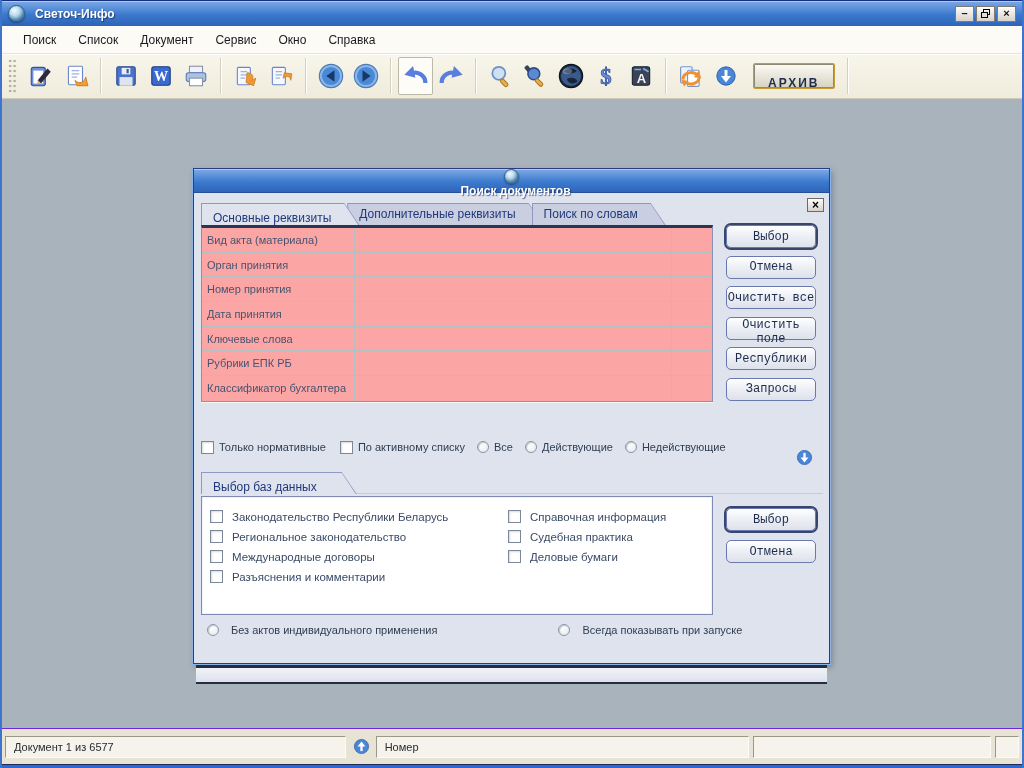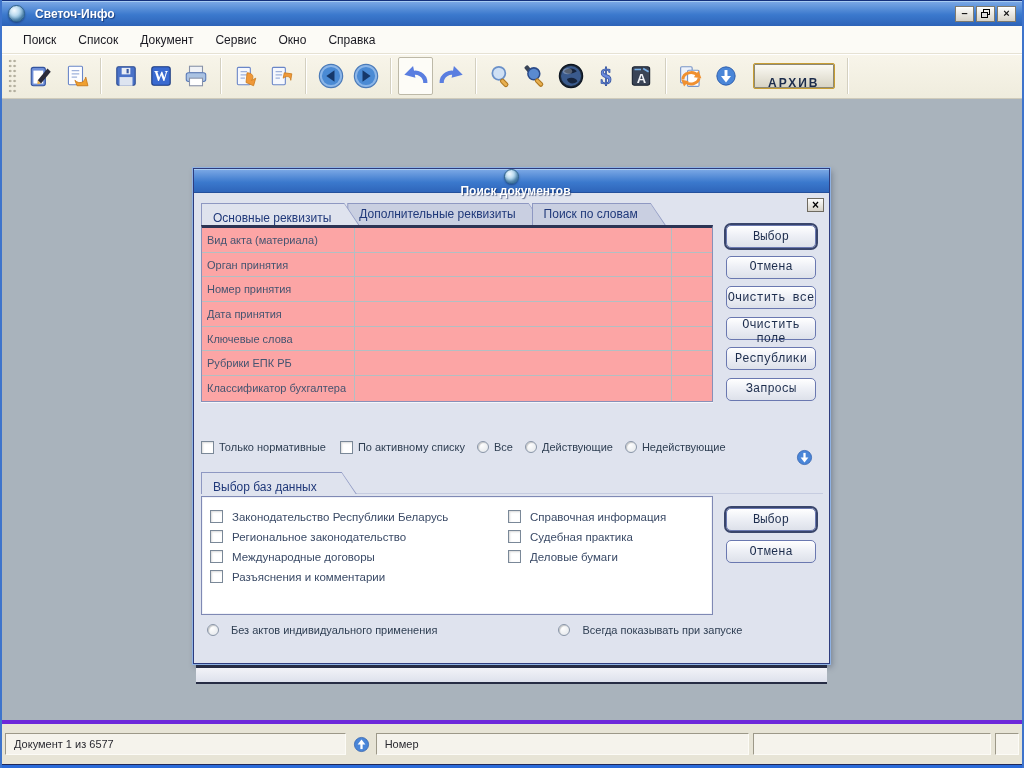--- a/index.html
+++ b/index.html
@@ -130,22 +130,22 @@
     font-size:11px; color:#2e3e52; }
   .bottomradios .fitem:first-child { margin-left:6px; }
   .bottomradios .fitem:last-child { margin-left:121px; }
   .bottomradios .rdo { margin-right:12px; }
 
   .dlg-divider { position:absolute; left:2px; right:2px; top:472px; height:3px; background:#262c44; }
   .dlg-footer { position:absolute; left:2px; right:2px; top:475px; height:16px;
     background:linear-gradient(#f2f3f8,#dde1ec); border-bottom:2px solid #262c44; }
 
   
-  .statusbar { height:44px; flex:none; background:#e7e4d6; display:flex; align-items:center;
-    padding:0 3px; border-top:4px solid #6d28d9; }
+  .statusbar { height:36px; flex:none; background:#e7e4d6; display:flex; align-items:center;
+    padding:0 3px; border-top:1px solid #6d28d9; }
   .sp { height:22px; background:#f5f3ec; border:1px solid;
     border-color:#9c9888 #fcfbf6 #fcfbf6 #9c9888; font-size:11px; color:#2a2a30;
     display:flex; align-items:center; padding-left:8px; white-space:nowrap; }
   .sp1 { width:341px; }
   .sp2 { width:374px; margin-left:6px; }
   .sp3 { width:238px; margin-left:4px; }
   .sp4 { width:24px; margin-left:4px; }
   .upico { margin-left:7px; flex:none; display:flex; }
 
   .bottomstrip { height:4px; flex:none; background:#2a6ad8; border-top:1px solid #202858; }

